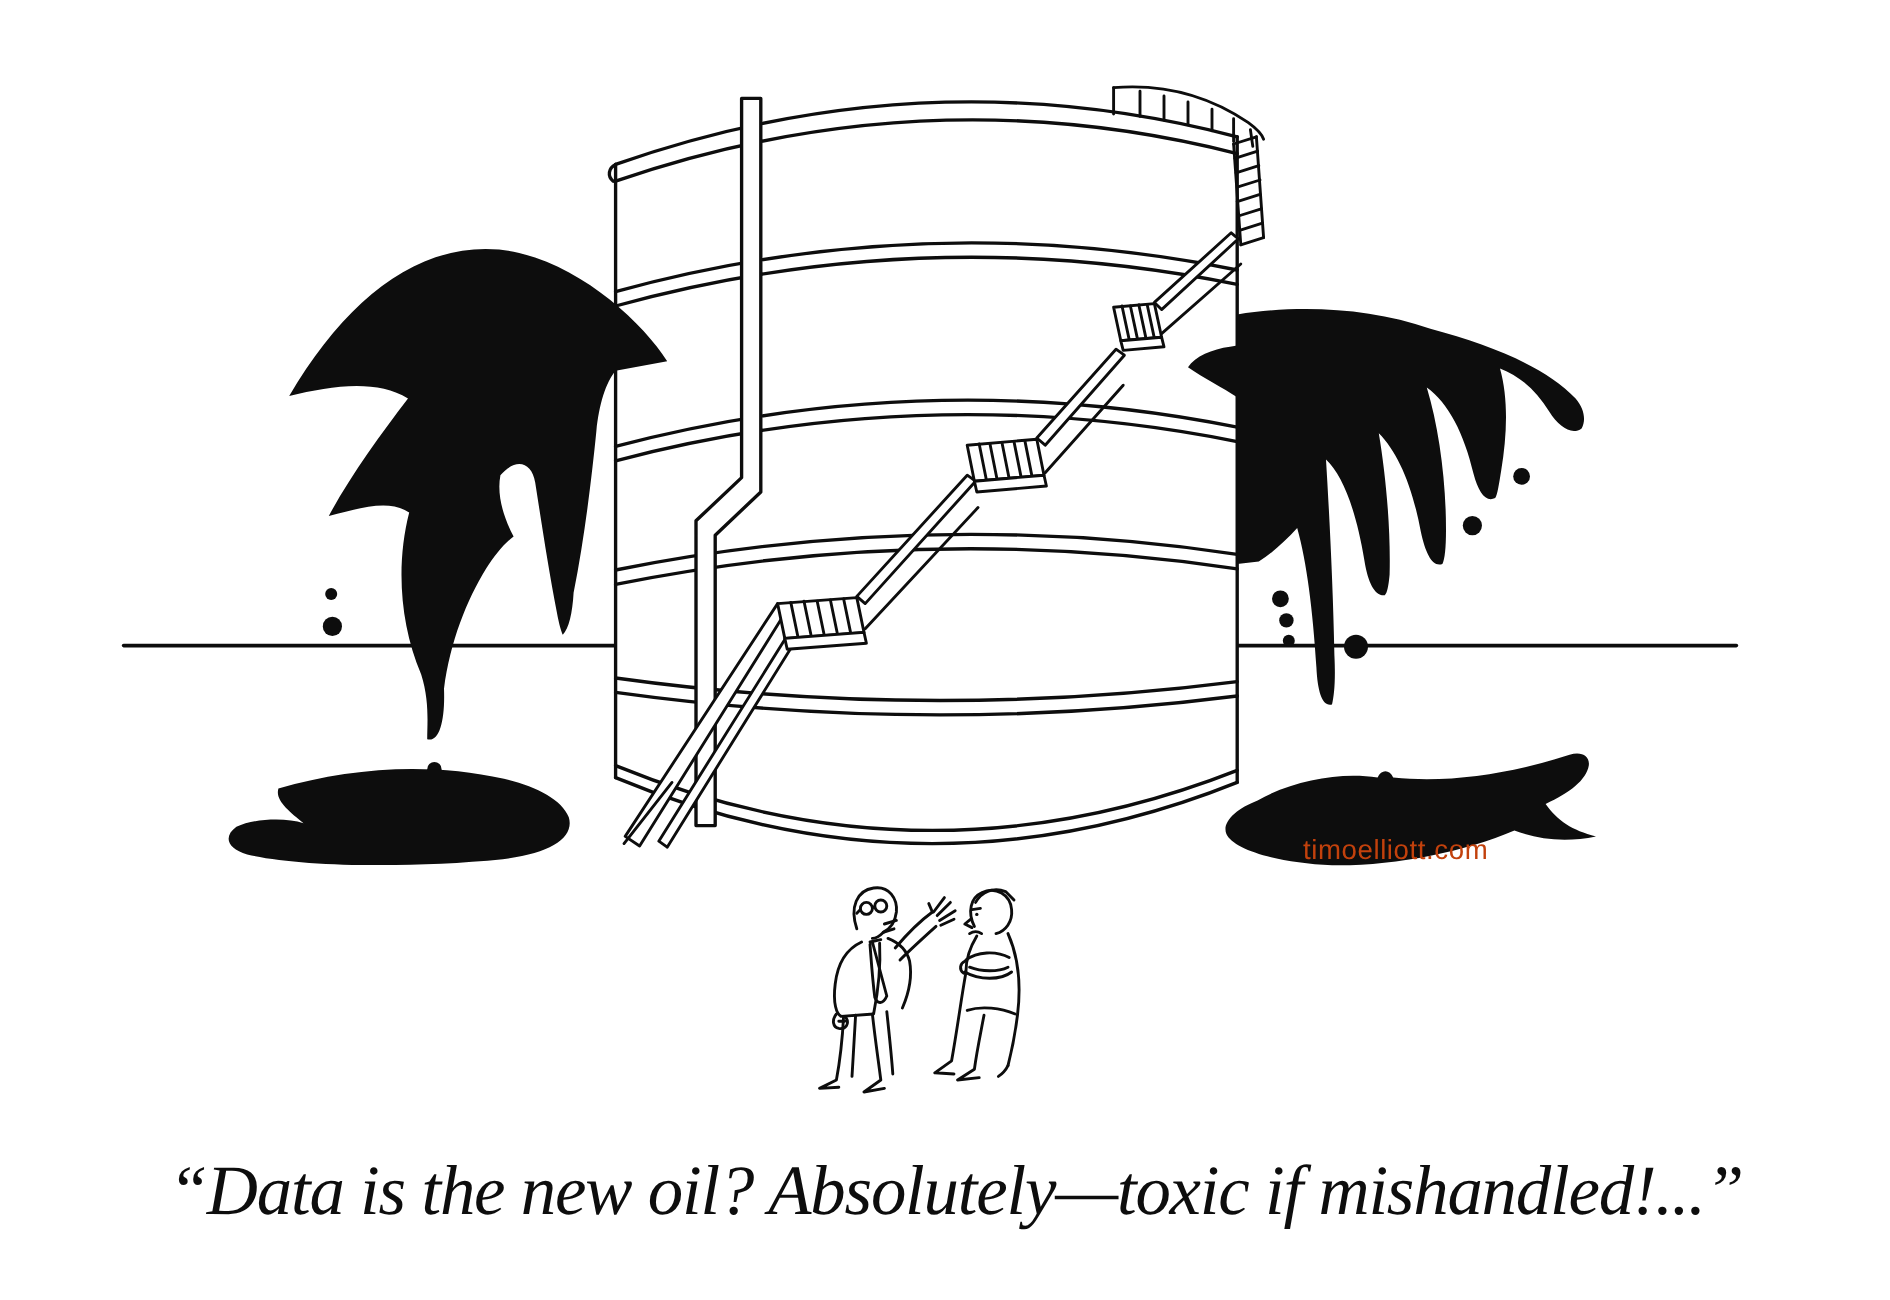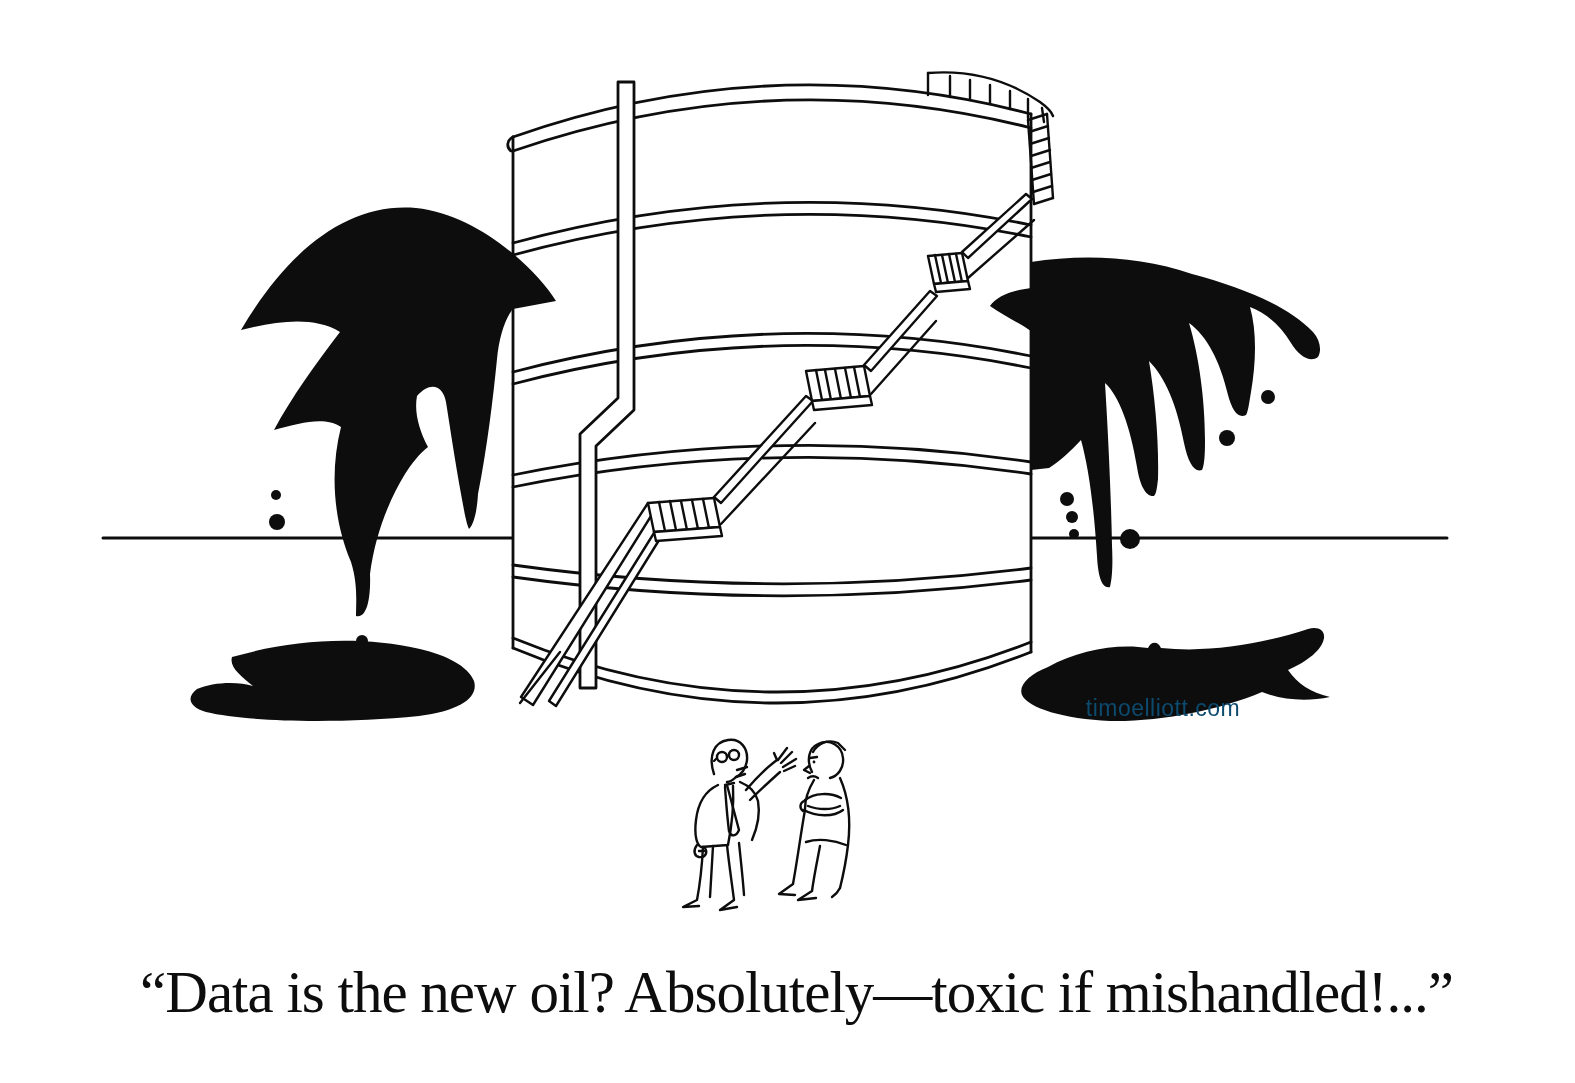--- a/index.html
+++ b/index.html
@@ -6,32 +6,33 @@
   .canvas {
     position:relative; width:1575px; height:1083px;
     background:#ffffff; overflow:hidden;
     font-family:"Liberation Sans", sans-serif;
   }
   .cartoon-svg { position:absolute; left:0; top:0; }
   .caption {
     position:absolute; left:18px; right:0; top:958px;
     text-align:center;
     font-family:"Liberation Serif", serif;
+    font-style:italic;
     font-size:59px;
     letter-spacing:-1px;
     color:#0d0d0d;
     white-space:nowrap;
   }
   .watermark {
     position:absolute; left:1163px; top:708px;
     transform:translate(-50%,-50%);
     font-family:"Liberation Sans", sans-serif;
     font-size:23px;
     letter-spacing:0.5px;
-    color:#0c4a6e;
+    color:#c2410c;
   }
 </style>
 </head>
 <body>
 
 <div class="canvas">
 
   <svg class="cartoon-svg" width="1575" height="1083" viewBox="0 0 1575 1083" fill="none" stroke-linecap="round" stroke-linejoin="round">
 
     <g stroke="#0d0d0d" stroke-width="3">

